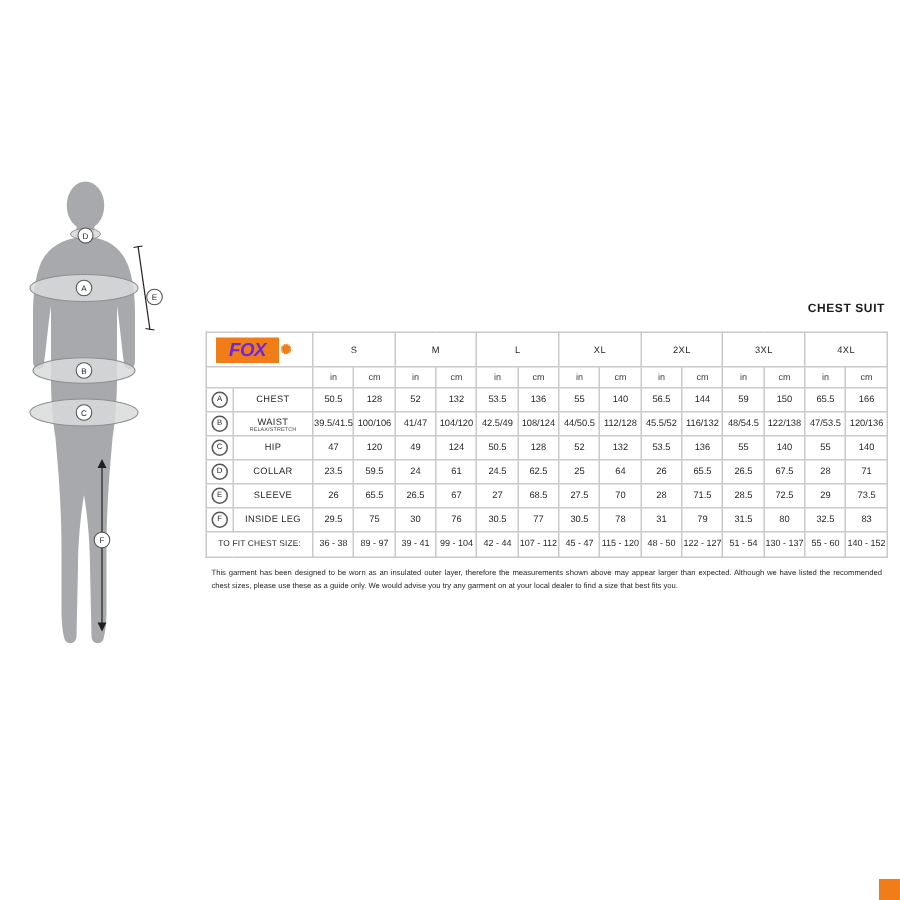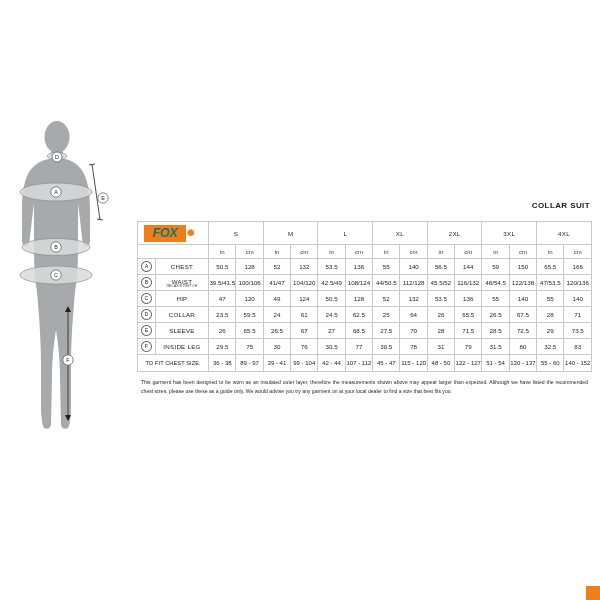--- a/index.html
+++ b/index.html
@@ -95,21 +95,21 @@
     left: 0; top: 0;
     width: 42px; height: 17px;
     background: #f07d18;
   }
   .fox-logo .fox-text {
     position: absolute;
     left: 0; top: 0;
     width: 42px; height: 17px;
     line-height: 17px;
     text-align: center;
-    color: #0f766e;
+    color: #6d28d9;
     font-size: 12.5px;
     font-weight: bold;
     font-style: italic;
     letter-spacing: -0.3px;
     font-family: "Liberation Sans", sans-serif;
   }
   .fox-logo .fox-mark {
     position: absolute;
     left: 43px; top: 2px;
     font-size: 9px;
@@ -279,21 +279,21 @@
           <circle cx="60" cy="240" r="5.2" fill="#ffffff" stroke="#555" stroke-width="0.7"></circle>
           <text x="60" y="242.1">F</text>
         </g>
       </g>
     </svg>
   </div>
 
   <div id="chart">
 
     <div class="brand-row">
-      <div class="brand-title">COLLAR SUIT</div>
+      <div class="brand-title">CHEST SUIT</div>
     </div>
 
     <table class="size">
       <colgroup>
         <col class="c-badge">
         <col class="c-label">
         <col class="c-val">
           <col class="c-val">
         <col class="c-val">
           <col class="c-val">

